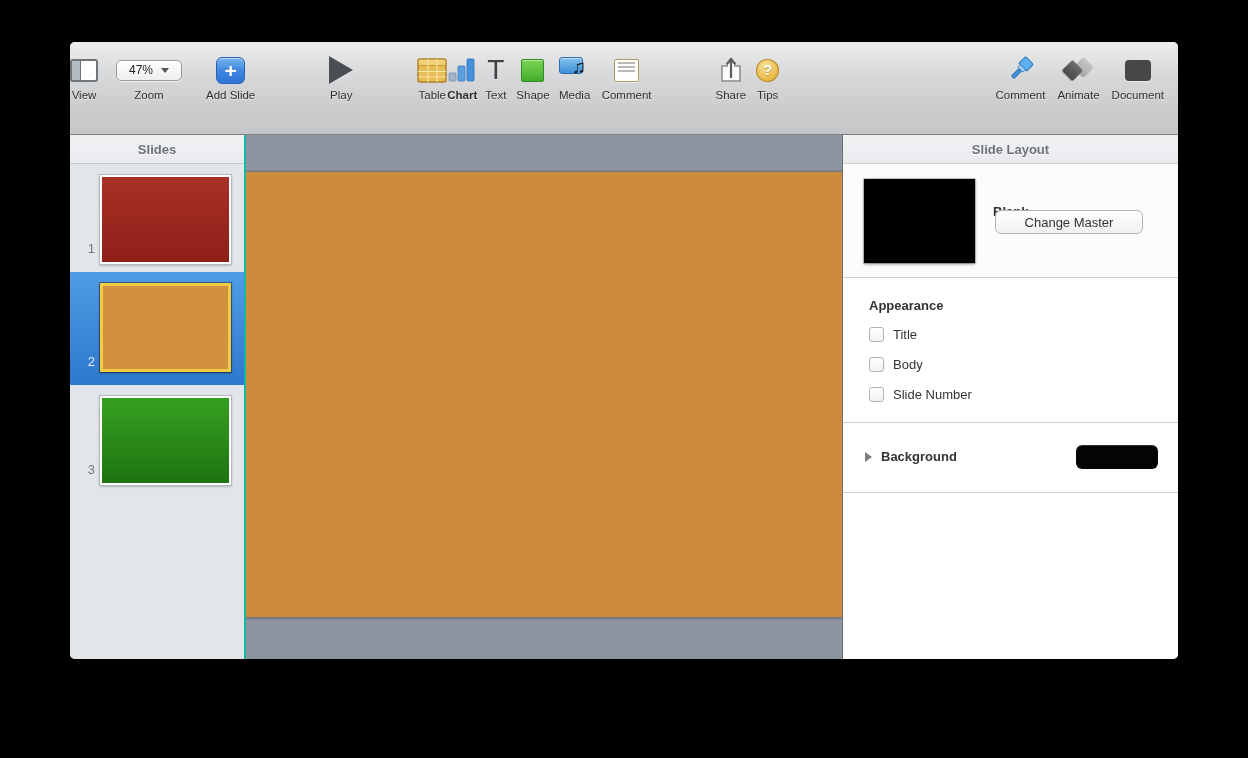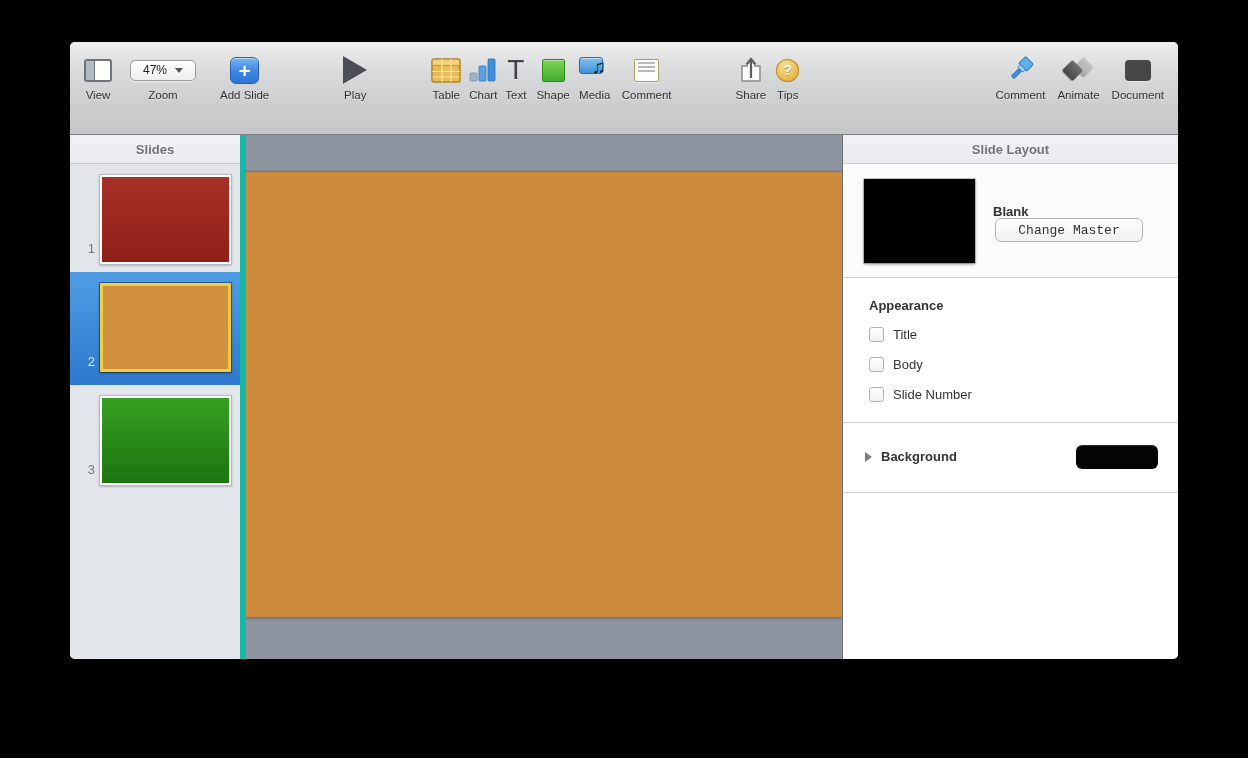--- a/index.html
+++ b/index.html
@@ -52,21 +52,21 @@
   .i-document { width:26px; height:21px; background:#474747; border-radius:4px; padding:3px 3px 5px 3px; box-shadow:0 1px 0 rgba(255,255,255,.4); }
   .i-document .screen { width:100%; height:100%; background:linear-gradient(#d6d6d6,#8d8d8d); border-radius:1px; }
   .i-comment { width:25px; height:23px; background:#fdfdfd; border:1px solid #a99b61; border-radius:2px; overflow:hidden; box-shadow:0 1px 0 rgba(255,255,255,.5); }
   .i-comment .bar { height:6px; background:linear-gradient(#f5d95e,#ecc235); border-bottom:1px solid #cfa92e; }
   .i-comment .line { height:2px; background:#b9b9b9; margin:2px 3px 0 3px; }
 
   
   .content { position:absolute; left:0; top:93px; width:100%; height:524px; display:flex; }
 
   
-  .sidebar { width:176px; background:#e2e5e9; border-right:6px solid #14b8a6; display:flex; flex-direction:column; }
+  .sidebar { width:176px; background:#e2e5e9; border-right:2px solid #14b8a6; display:flex; flex-direction:column; }
   .panel-header { height:29px; display:flex; align-items:center; justify-content:center; font-size:13px; font-weight:bold; color:#6e7276; text-shadow:0 1px 0 rgba(255,255,255,.8); background:linear-gradient(#f1f2f4,#e8eaed); border-bottom:1px solid #c4c6c9; }
   .slide-item { position:relative; cursor:pointer; }
   .slide-item .thumb { position:absolute; left:30px; top:11px; width:131px; height:89px; border:2px solid #fff; outline:1px solid #b6b9bd; box-shadow:0 1px 3px rgba(0,0,0,.35); }
   .slide-item .num { position:absolute; left:0; width:25px; bottom:16px; text-align:right; font-size:13px; color:#73787f; }
   .slide-item.sel { background:linear-gradient(#509de5, #2e78cd); }
   .slide-item.sel .thumb { border:3px solid #f0cd44; outline:1px solid rgba(0,0,0,.35); }
   .slide-item.sel .num { color:#e8edf5; }
   .thumb-red { background:linear-gradient(#a83027,#8e1f17); }
   .thumb-orange { background:#d2913f; }
   .thumb-green { background:linear-gradient(#36a021,#1d7410); }
@@ -75,21 +75,21 @@
   .canvas { flex:1; position:relative; background:#8e95a1; border-right:1px solid #6b6e72; overflow:hidden; }
   .canvas-slide { position:absolute; left:0; width:100%; top:37px; height:445px; background:#cc8b3d; box-shadow:0 1px 3px rgba(0,0,0,.35), 0 -1px 2px rgba(0,0,0,.2); }
 
   
   .inspector { width:335px; background:#ffffff; display:flex; flex-direction:column; }
   .insp-section { border-bottom:1px solid #cfcfcf; }
   .sec-master { height:114px; background:#fbfbfb; position:relative; }
   .master-thumb { position:absolute; left:21px; top:15px; width:111px; height:84px; background:#000; box-shadow:0 1px 3px rgba(0,0,0,.45), 0 0 0 1px rgba(0,0,0,.15); }
   .master-name { position:absolute; left:150px; top:40px; font-size:13px; font-weight:bold; color:#333; }
   .btn { background:linear-gradient(#fefefe,#f0f0f0); border:1px solid #b4b4b4; border-radius:6px; font-size:13px; color:#333; box-shadow:0 1px 0 rgba(255,255,255,.7); cursor:pointer; font-family:"Liberation Sans", sans-serif; }
-  .btn-change { position:absolute; left:152px; top:54px; width:148px; height:24px;font-family:Liberation Mono, monospace; }
+  .btn-change { position:absolute; left:152px; top:46px; width:148px; height:24px; }
   .sec-appearance { height:145px; padding:20px 0 12px 26px; }
   .sec-title { font-size:13px; font-weight:bold; color:#333; }
   .check-row { display:flex; align-items:center; gap:9px; margin-top:13px; height:17px; }
   .checkbox { width:15px; height:15px; border:1px solid #b2b2b2; border-radius:3px; background:linear-gradient(#ffffff,#f1f1f1); box-shadow:0 1px 0 rgba(255,255,255,.7); cursor:pointer; }
   .check-label { font-size:13px; color:#333; }
   .sec-background { height:70px; position:relative; }
   .disclosure { position:absolute; left:22px; top:29px; width:0; height:0; border-top:5px solid transparent; border-bottom:5px solid transparent; border-left:7px solid #7e7e7e; cursor:pointer; }
   .bg-label { position:absolute; left:38px; top:26px; font-size:13px; font-weight:bold; color:#333; }
   .color-well { position:absolute; right:20px; top:22px; width:82px; height:24px; border-radius:6px; background:#040404; box-shadow:0 1px 0 rgba(255,255,255,.6), inset 0 1px 1px rgba(255,255,255,.18); cursor:pointer; }
   .sec-editmaster { height:87px; position:relative; }
@@ -98,21 +98,21 @@
 </style>
 </head>
 <body>
 
 <div class="window">
 
   <div class="chrome">
 
     <div class="toolbar">
 
-      <div class="tb-item" style="margin-left:14px;">
+      <div class="tb-item" style="margin-left:0;">
         <div class="tb-icon">
             <span class="i-view"></span>
           </div>
         <span class="tb-label">View</span>
       </div>
 
       <div class="tb-item" style="margin-left:18px;">
         <div class="tb-icon">
           <span class="zoom-select">
             <span>47%</span>
@@ -144,21 +144,21 @@
               <line x1="1" y1="7.5" x2="29" y2="7.5" stroke="#c89838" stroke-width="1.2"></line>
               <line x1="1" y1="13.5" x2="29" y2="13.5" stroke="#f7e3a2" stroke-width="1.2"></line>
               <line x1="1" y1="19" x2="29" y2="19" stroke="#f7e3a2" stroke-width="1.2"></line>
               <line x1="11" y1="1" x2="11" y2="24" stroke="#f7e3a2" stroke-width="1.2"></line>
               <line x1="20" y1="1" x2="20" y2="24" stroke="#f7e3a2" stroke-width="1.2"></line>
             </svg>
         </div>
         <span class="tb-label">Table</span>
       </div>
 
-      <div class="tb-item" style="margin-left:8px;">
+      <div class="tb-item" style="font-weight:bold;">
         <div class="tb-icon">
           <svg width="28" height="26" viewBox="0 0 28 26">
               <rect x="1" y="16" width="7" height="8" rx="1" fill="#9fb4c6" stroke="#7b93a8" stroke-width="0.8"></rect>
               <rect x="10" y="9" width="7" height="15" rx="1" fill="#5c9fe0" stroke="#3a7cc0" stroke-width="0.8"></rect>
               <rect x="19" y="2" width="7" height="22" rx="1" fill="#4590dd" stroke="#2f6fb8" stroke-width="0.8"></rect>
             </svg>
         </div>
         <span class="tb-label">Chart</span>
       </div>
 

